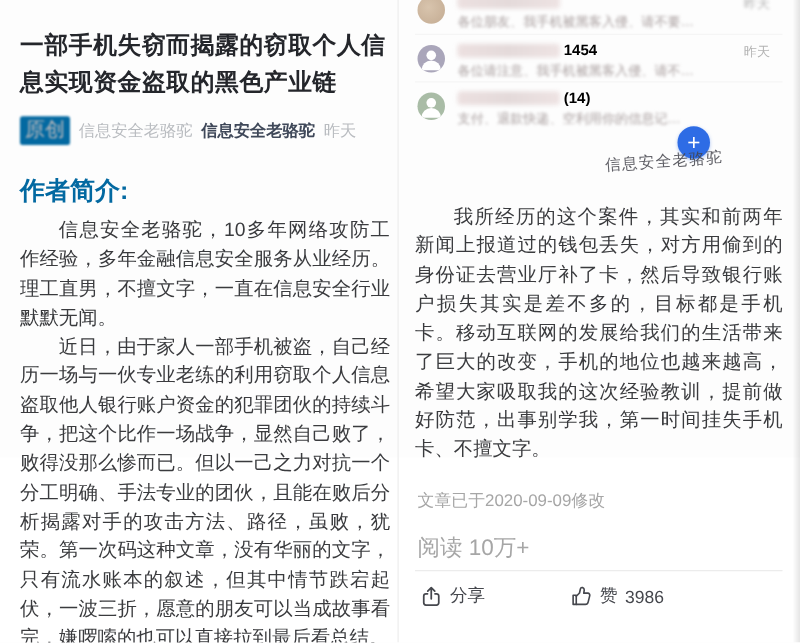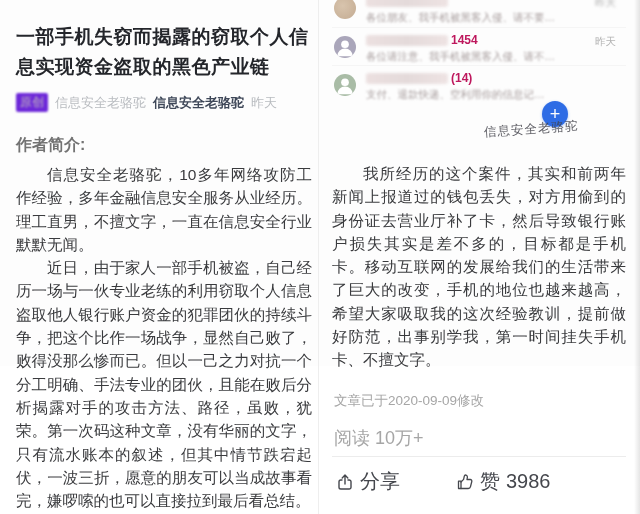--- a/index.html
+++ b/index.html
@@ -12,27 +12,27 @@
   .page { position:relative; width:640px; height:366px; background:#fdfdfd; }
 
   
   .col-left { position:absolute; left:16px; top:0; width:296px; }
   .title {
     margin:22px 0 0; font-size:19px; line-height:30px;
     font-weight:bold; color:#24262b; letter-spacing:0.5px;
   }
   .byline { margin-top:11px; display:flex; align-items:center; gap:7px; font-size:13px; }
   .orig-tag {
-    background:#6d28d9; color:#c4bcbc; font-size:12px;
+    background:#0369a1; color:#c4bcbc; font-size:16px;
     padding:1px 4px; border-radius:2px; filter:blur(0.8px);
   }
   .byline .author { color:#b9bcc0; }
   .byline .account { color:#3f4859; font-weight:600; cursor:pointer; }
   .byline .date { color:#b9bcc0; }
-  .section-heading { margin-top:23px; font-size:16px; font-weight:bold; color:#737373; }
+  .section-heading { margin-top:23px; font-size:20px; font-weight:bold; color:#0369a1; }
   .body-text { margin-top:7px; }
   .body-text p, .right-paragraph p {
     margin:0; font-size:15.5px; line-height:23.3px; color:#3a3b3e;
     text-align:justify; text-indent:2em; letter-spacing:0;
   }
 
   
   .col-divider { position:absolute; left:318px; top:0; width:1px; height:514px; background:#eeeeee; }
   .edge-shade { position:absolute; right:0; top:0; width:6px; height:514px;
     background:linear-gradient(to right, rgba(0,0,0,0), rgba(0,0,0,0.10)); }
@@ -52,21 +52,21 @@
   .av-1 { background:radial-gradient(circle at 40% 40%, #d8c4ad, #c3ab92); }
   .av-2 { background:#aaa6ba; }
   .av-3 { background:#a2bcc0; }
   .av-4 { background:#a9bca6; }
   .name-line { display:flex; align-items:center; height:14px; }
   .name-blob {
     width:82px; height:11px; border-radius:3px;
     background:linear-gradient(90deg,#ece0e0,#e4dada,#eee3e3);
     filter:blur(1.6px);
   }
-  .name-suffix { margin-left:3px; font-size:12px; color:#be185d; font-weight:bold; }
+  .name-suffix { margin-left:3px; font-size:12px; color:#000000; font-weight:bold; }
   .chat-time { position:absolute; right:10px; top:7px; font-size:10.5px; color:#b3b3b3; }
   .chat-time.blurred { filter:blur(1.4px); }
   .preview {
     margin-top:3px; font-size:10.5px; color:#a79d9d; filter:blur(1.2px);
     white-space:nowrap; overflow:hidden; width:230px;
   }
   .fab {
     position:absolute; left:210px; top:101px; width:26px; height:26px;
     border-radius:50%; background:#2e6ce5; color:#ffffff;
     display:flex; align-items:center; justify-content:center;
@@ -80,21 +80,21 @@
 
   
   .right-paragraph { position:absolute; left:0; top:162px; width:294px; }
   .modified-note { position:absolute; left:2px; top:392px; font-size:13.5px; color:#a6a6a6; }
   .read-count { position:absolute; left:2px; top:426px; font-size:18px; color:#a6a6a6; }
   .rule { position:absolute; left:0; top:456px; width:294px; height:1px; background:#ececec; }
 
   
   .action-bar { position:absolute; left:0; top:468px; width:294px; height:30px; }
   .action { position:absolute; top:0; display:flex; align-items:center; gap:6px;
-    font-size:20px; color:#45474d; cursor:pointer; }
+    font-size:14px; color:#45474d; cursor:pointer; }
   .action svg { display:block; }
   .act-share { left:4px; }
   .act-like  { left:124px; }
   .act-wow   { left:213px; }
   .count { color:#45474d; }
 </style>
 </head>
 <body>
 
 <div class="page">

